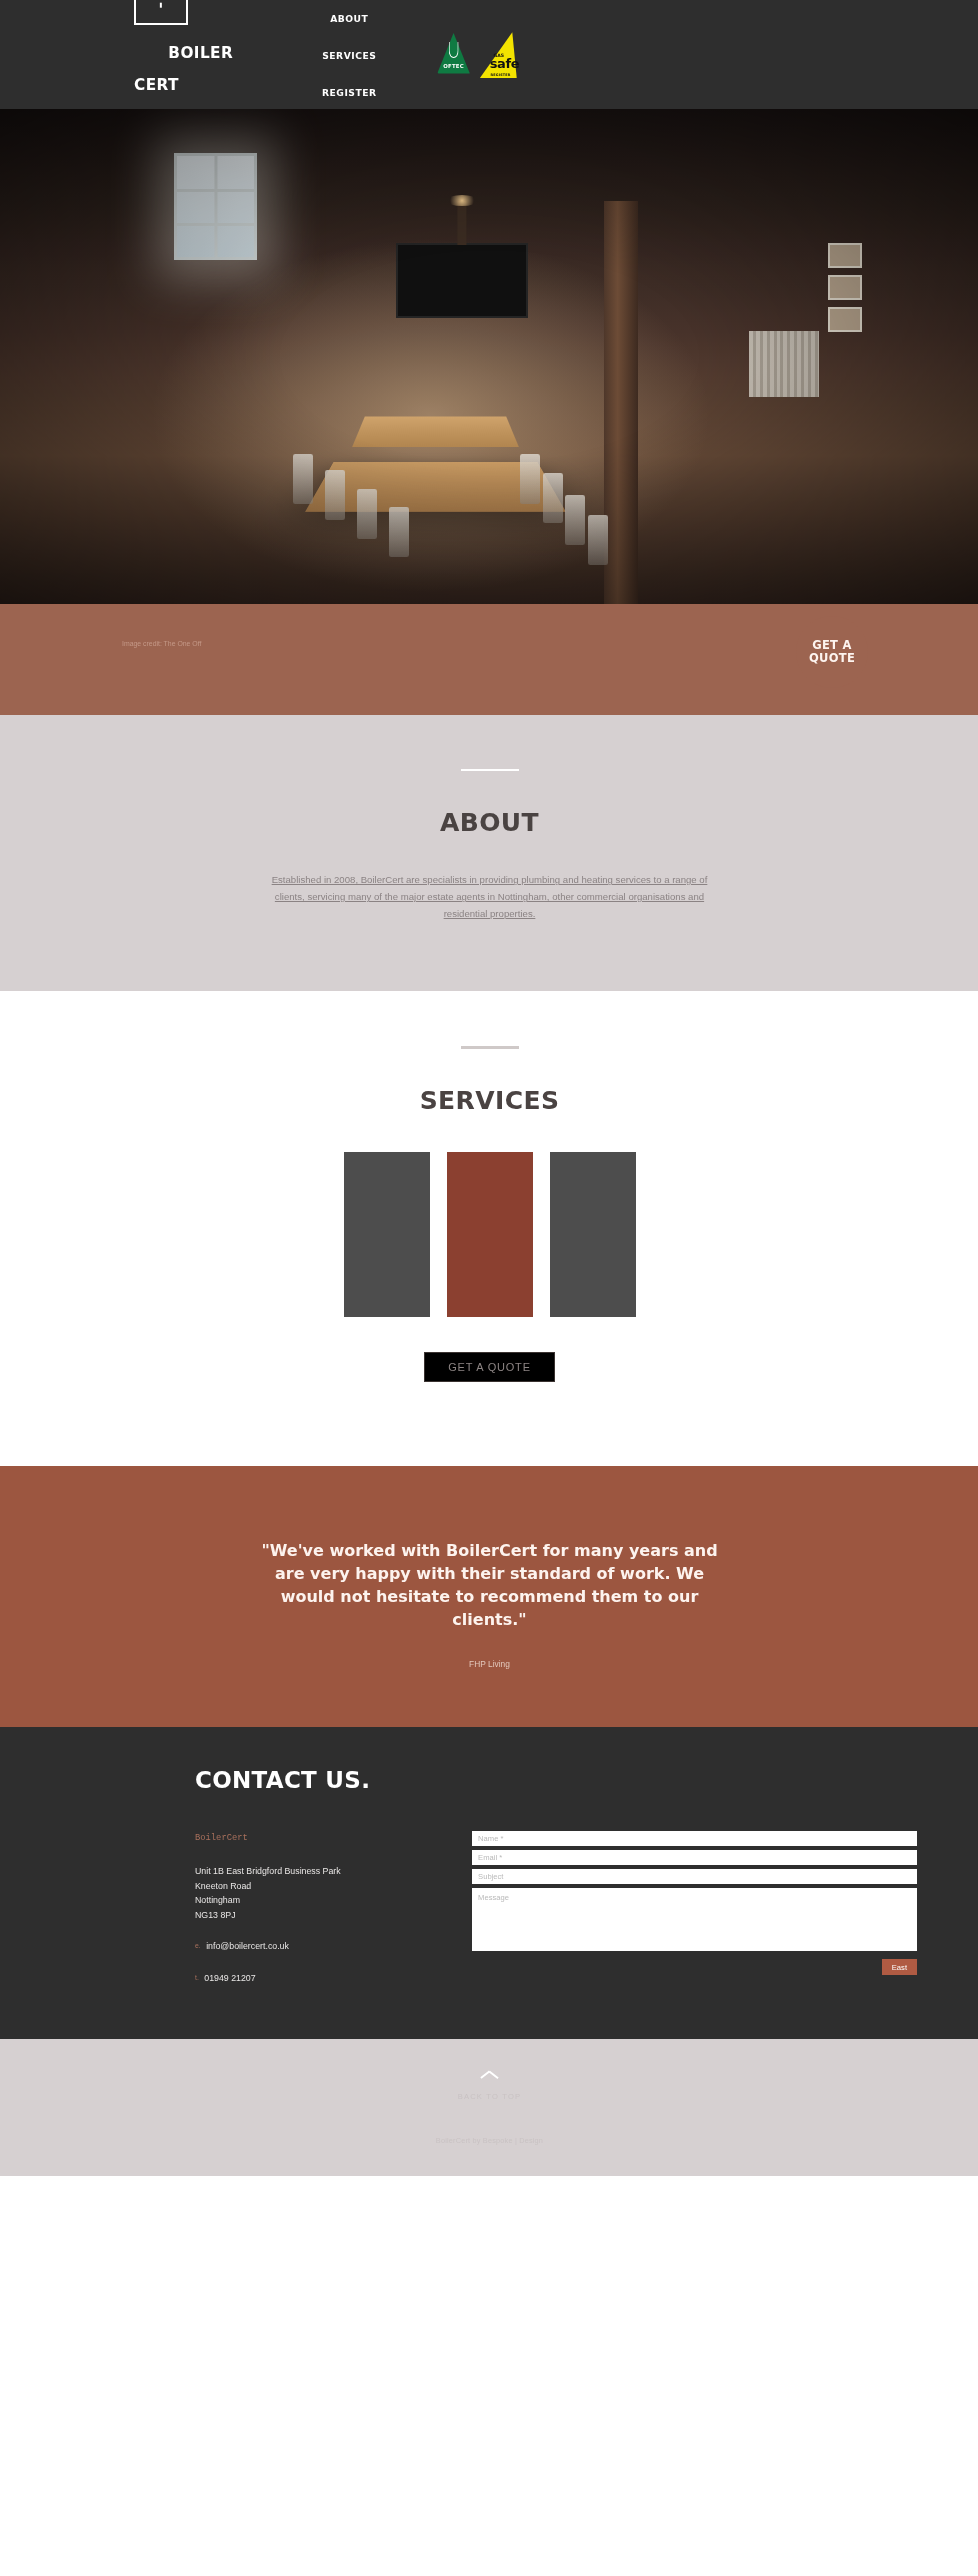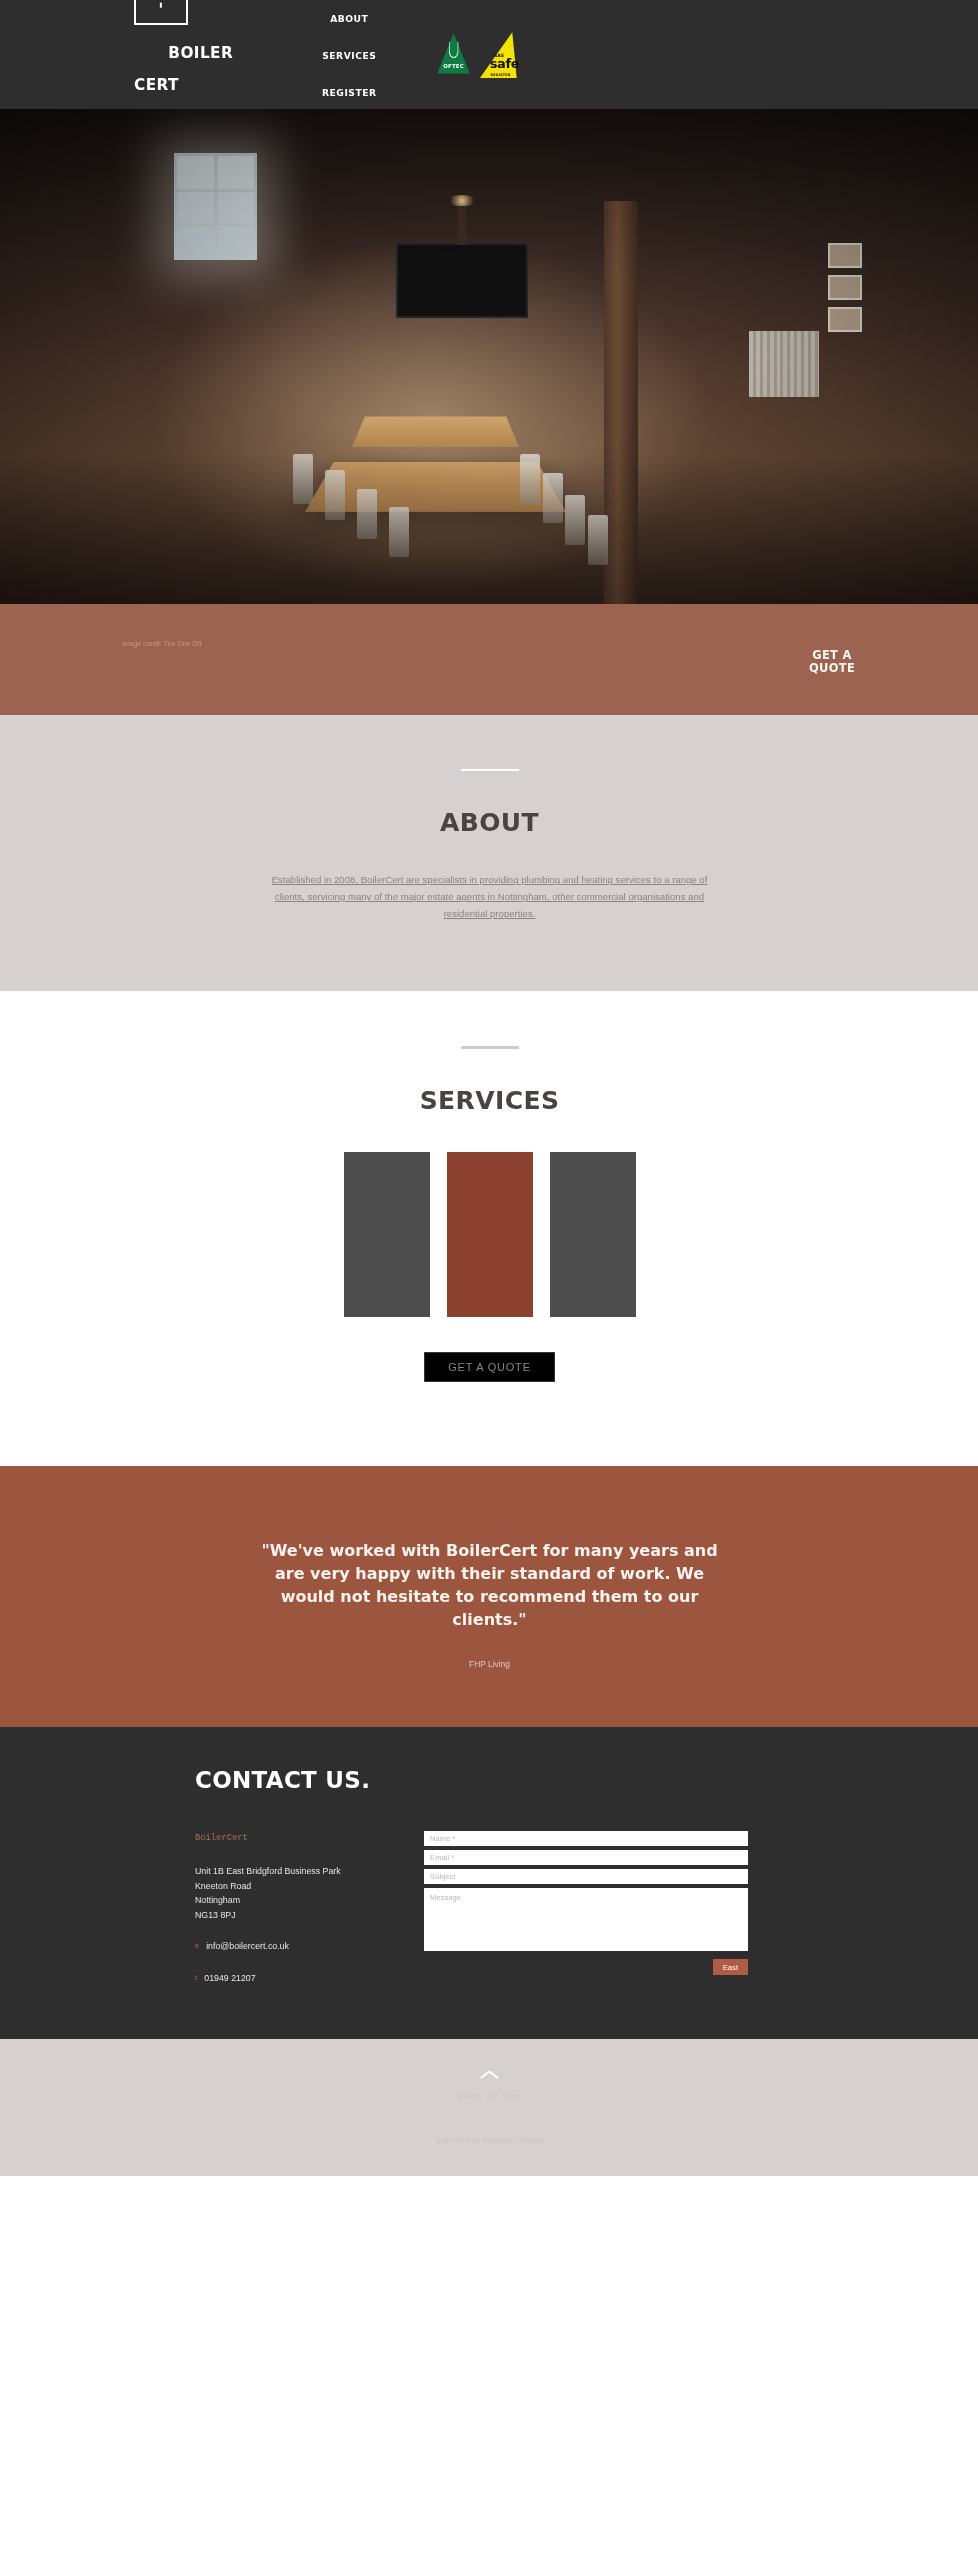--- a/index.html
+++ b/index.html
@@ -218,21 +218,21 @@
   
   .credit-bar {
     position: relative;
     height: 111px;
     background: #9c6450;
   }
   .credit-inner { padding: 36px 0 0 122px; color:#c49887; font-size:6.9px; }
   .quote-circle {
     position: absolute;
     right: 111px;
-    top: 22px;
+    top: 12px;
     width: 72px; height: 72px;
     border-radius: 50%;
     background: #9c6450;
     display: flex; flex-direction: column;
     align-items: center; justify-content: center;
     color: #fdf4ef;
     font-family: "DejaVu Sans", sans-serif;
     font-weight: bold;
     font-size: 11.5px;
     line-height: 13px;
@@ -342,21 +342,21 @@
   .contact-info { width: 229px; font-size: 8.8px; line-height: 14.5px; }
   .contact-info .cname { color: #a8705c; margin-bottom: 19px; font-family: Liberation Mono, monospace; }
   .contact-info .cline { color: #e9e7e6; }
   .contact-info .crow {
     display: flex; align-items: center; gap: 5.4px;
     margin-top: 17px;
     color: #e9e7e6;
   }
   .contact-info .crow .k { color: #a8705c; font-size: 6.9px; }
 
-  .contact-form { width: 324px; }
+  .contact-form { width: 445px; margin-left: 48px; }
   .contact-form input,
   .contact-form textarea {
     display: block;
     width: 100%;
     border: 0;
     background: #ffffff;
     color: #6b6b6b;
     font-family: "Liberation Sans", sans-serif;
     font-size: 7.6px;
     padding: 4.6px 6.1px;

